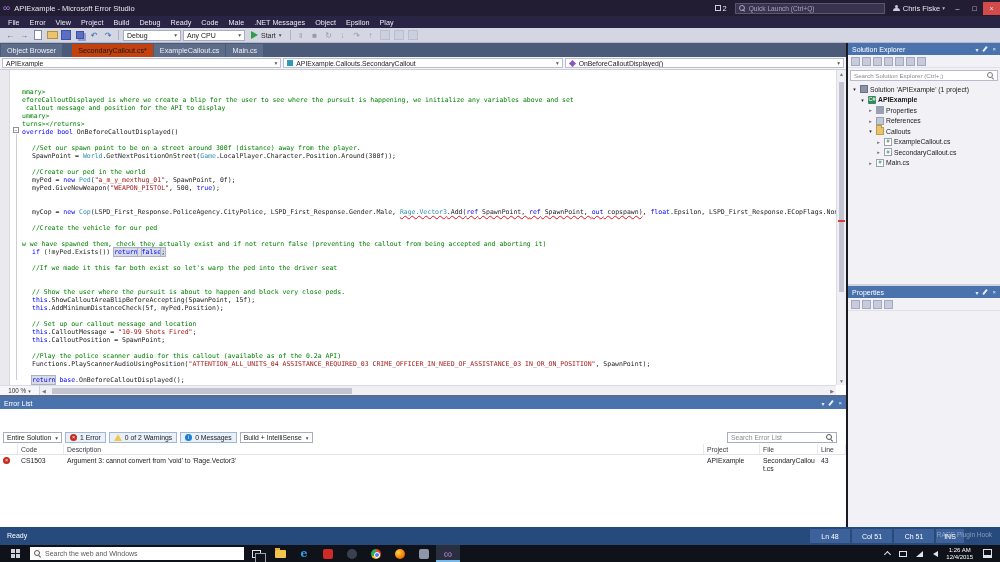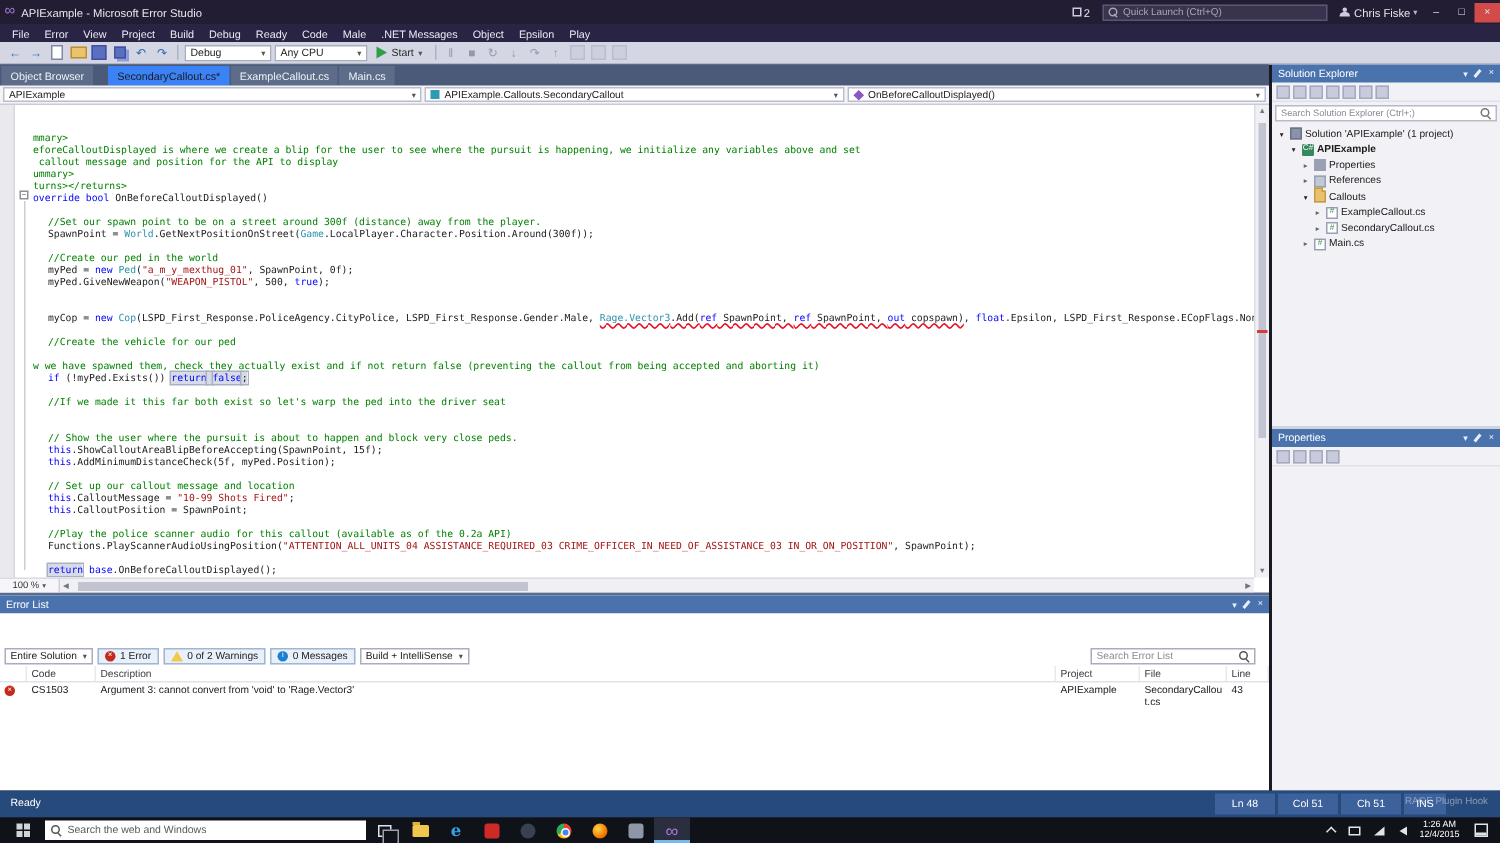--- a/index.html
+++ b/index.html
@@ -43,21 +43,21 @@
   #start-btn{display:flex;align-items:center;gap:3px;padding:0 4px;height:12px;flex:none;}
   .play{width:0;height:0;border-top:4px solid transparent;border-bottom:4px solid transparent;border-left:7px solid #2f9e44;}
 
   
   #leftcol{position:absolute;left:0;top:43px;width:846px;height:484px;background:#5b6b8c;}
   #rightcol{position:absolute;left:848px;top:43px;width:152px;height:484px;background:#cfd3de;}
 
   
   #tabstrip{position:absolute;left:0;top:0;width:100%;height:14px;background:#4a5a78;display:flex;align-items:flex-end;padding-left:1px;}
   .tab{height:13px;display:flex;align-items:center;padding:0 6px;font-size:7.2px;background:#5d6c88;color:#eef1f7;margin-right:1px;white-space:nowrap;}
-  .tab.active{background:#3b82f6;color:#1b1b1b;}
+  .tab.active{background:#c2410c;color:#1b1b1b;}
   .tab.first{margin-right:10px;}
 
   
   #breadcrumb{position:absolute;left:0;top:14px;width:100%;height:13px;background:#f4f4f8;border-bottom:1px solid #c9ccd8;display:flex;gap:2px;padding:1px 2px;}
   .crumb{flex:1;background:#fff;border:1px solid #b9bdcc;display:flex;align-items:center;font-size:6.8px;color:#222;padding:0 3px;gap:3px;overflow:hidden;white-space:nowrap;}
   .crumb .car{margin-left:auto;color:#555;font-size:5.5px;}
   .class-ic{width:6px;height:6px;background:#2e9bb5;flex:none;}
   .method-ic{width:5px;height:5px;background:#8a56c2;transform:rotate(45deg);flex:none;margin:0 1px;}
 
   

